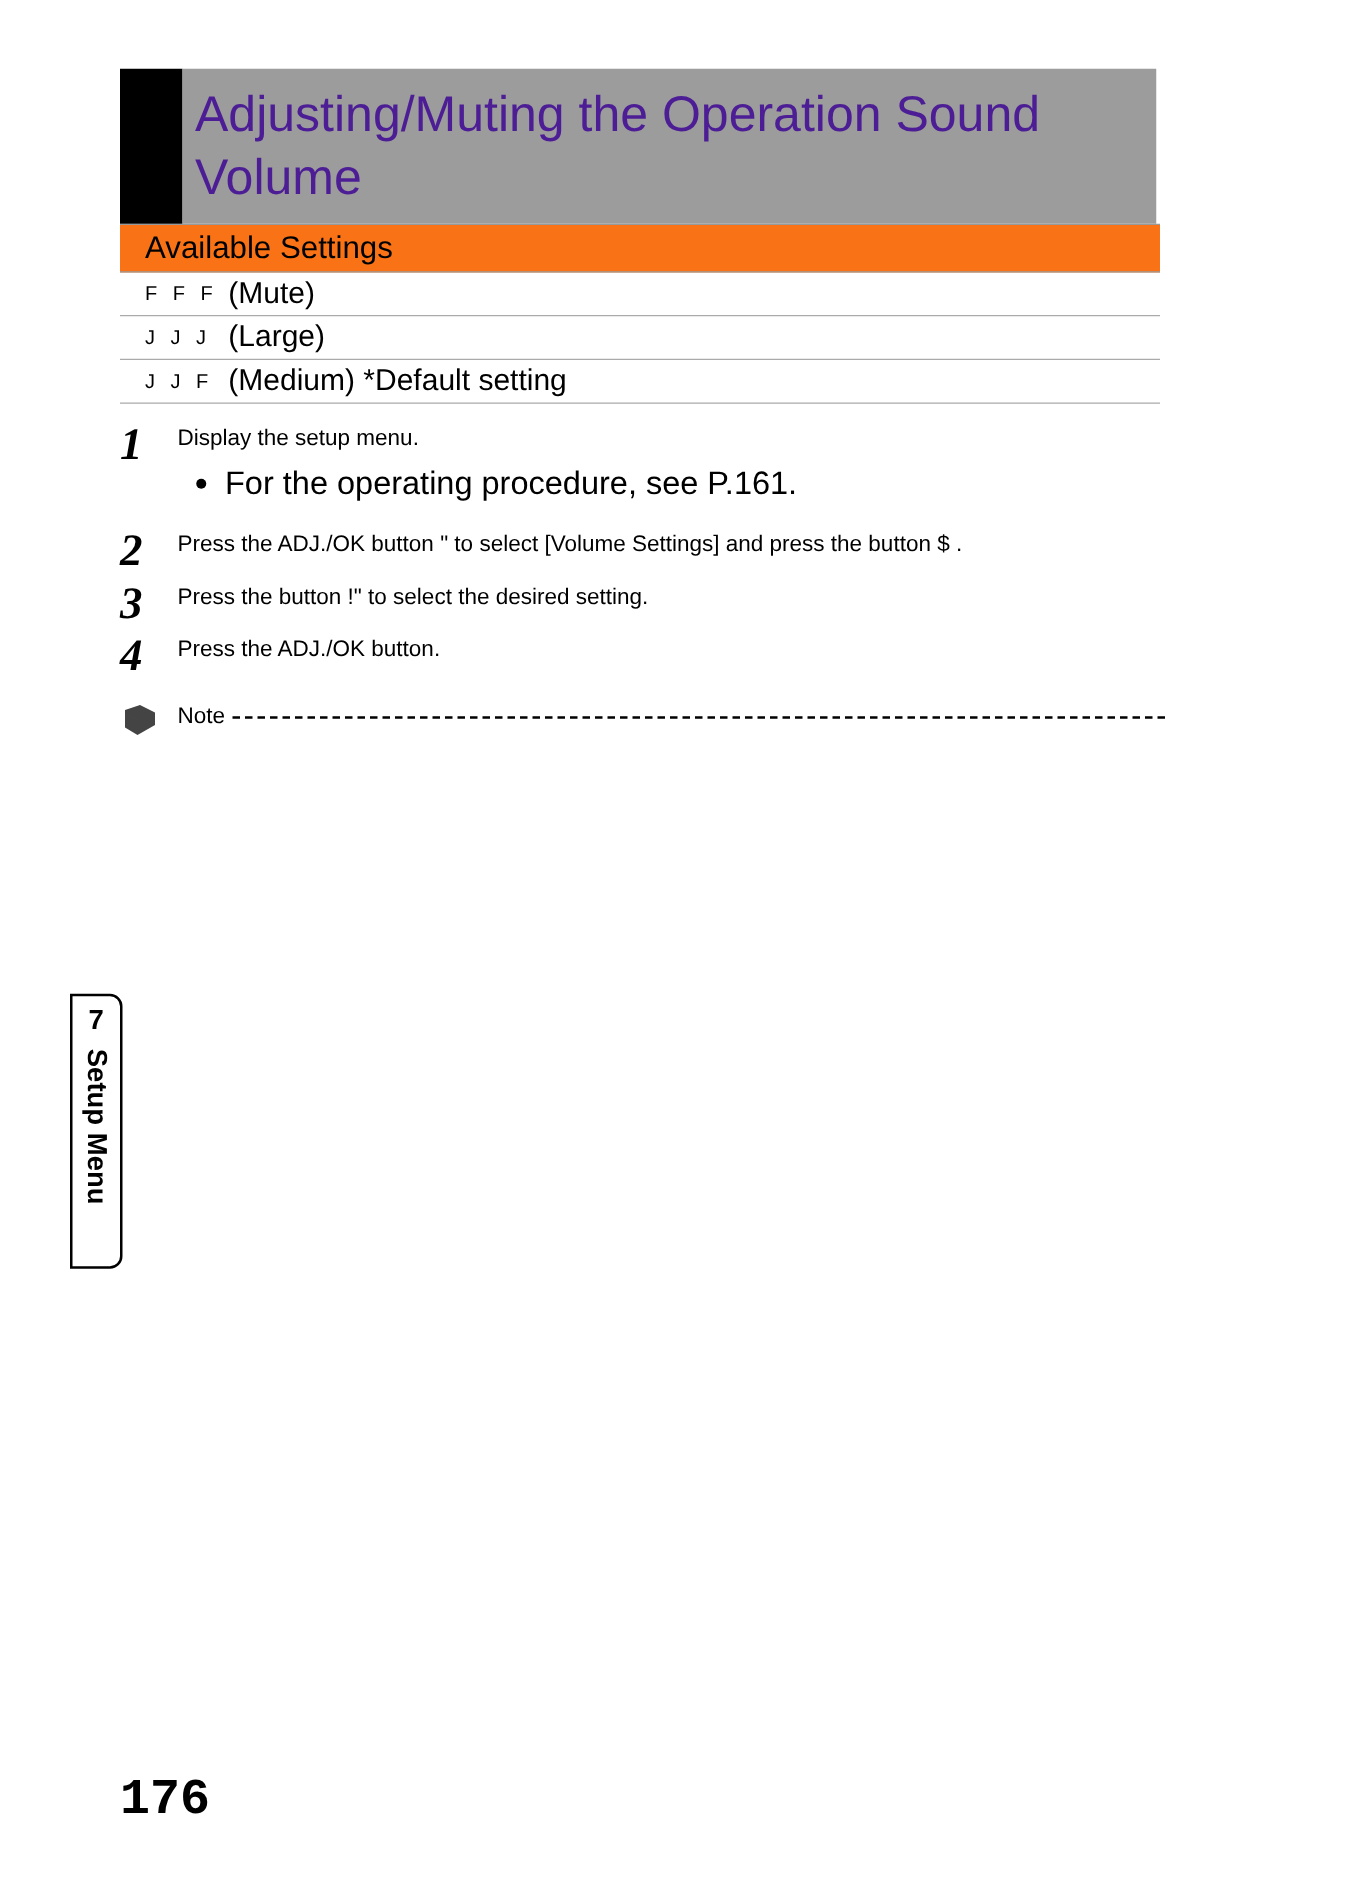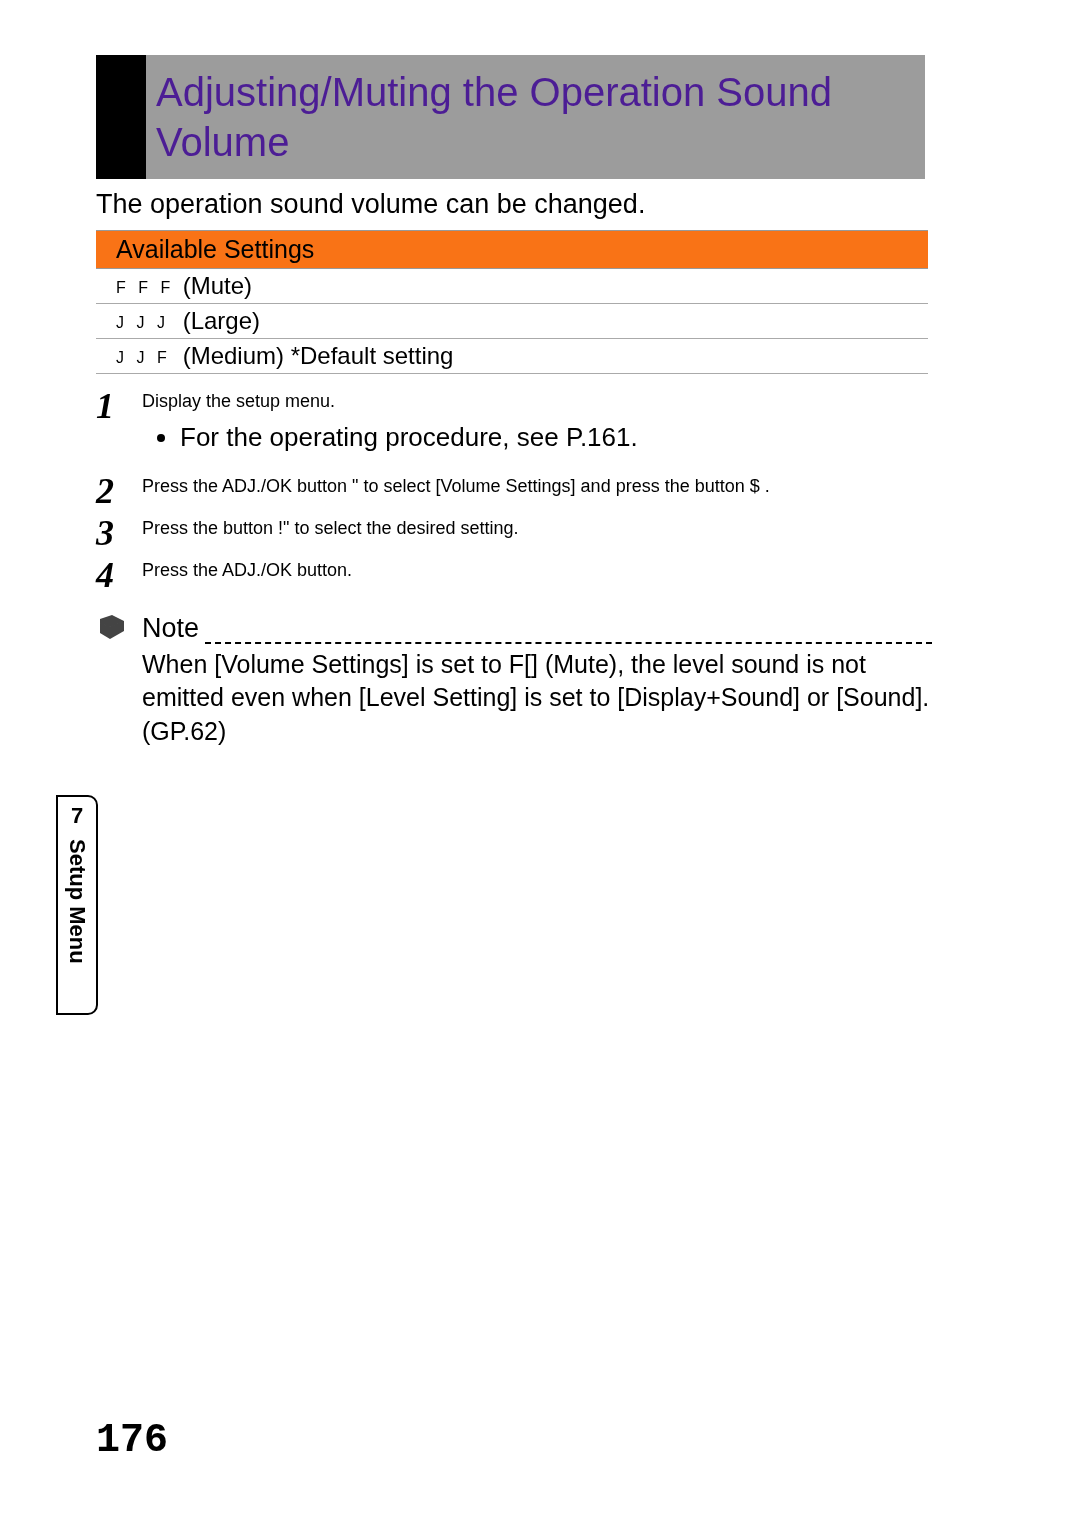--- a/index.html
+++ b/index.html
@@ -113,23 +113,23 @@
   }
   .note-icon {
     position: absolute;
     left: 0;
     top: 2px;
     width: 28px;
     height: 24px;
   }
   .note-icon svg { display:block; }
   .note-head {
-    font-size: 27px;
+    font-size: 18px;
     display: flex;
-    align-items: flex-end;
+    align-items: center;
     gap: 6px;
   }
   .note-dashes {
     flex: 1;
     border-top: 2px dashed #000;
     height: 0;
     margin-top: 4px;
   }
   .note-text {
     font-size: 25px;
@@ -172,21 +172,20 @@
 
 <div class="page">
 
   <div class="header">
     <div class="blackbox"></div>
     <div class="greybox">
       <h1>Adjusting/Muting the Operation Sound Volume</h1>
     </div>
   </div>
 
-  <p class="intro">The operation sound volume can be changed.</p>
 
   <table class="settings-table">
     <thead>
       <tr>
           <th>Available Settings</th>
         </tr>
     </thead>
     <tbody>
       <tr>
           <td>
@@ -227,21 +226,20 @@
   <div class="note-block">
     <span class="note-icon">
       <svg viewBox="0 0 28 24" width="28" height="24">
         <path d="M4 4 L16 0 L28 6 L14 12 L4 8 Z M4 8 L4 18 L14 24 L14 12 Z M14 12 L28 6 L28 16 L14 24 Z" fill="#444"></path>
       </svg>
     </span>
     <div class="note-head">
       <span>Note</span>
       <span class="note-dashes"></span>
     </div>
-    <div class="note-text">When [Volume Settings] is set to F[] (Mute), the level sound is not emitted even when [Level Setting] is set to [Display+Sound] or [Sound]. (GP.62)</div>
   </div>
 
   <div class="side-tab">
     <div class="chap">7</div>
     <div class="vtext">Setup Menu</div>
   </div>
 
   <div class="page-num">176</div>
 
 </div>

